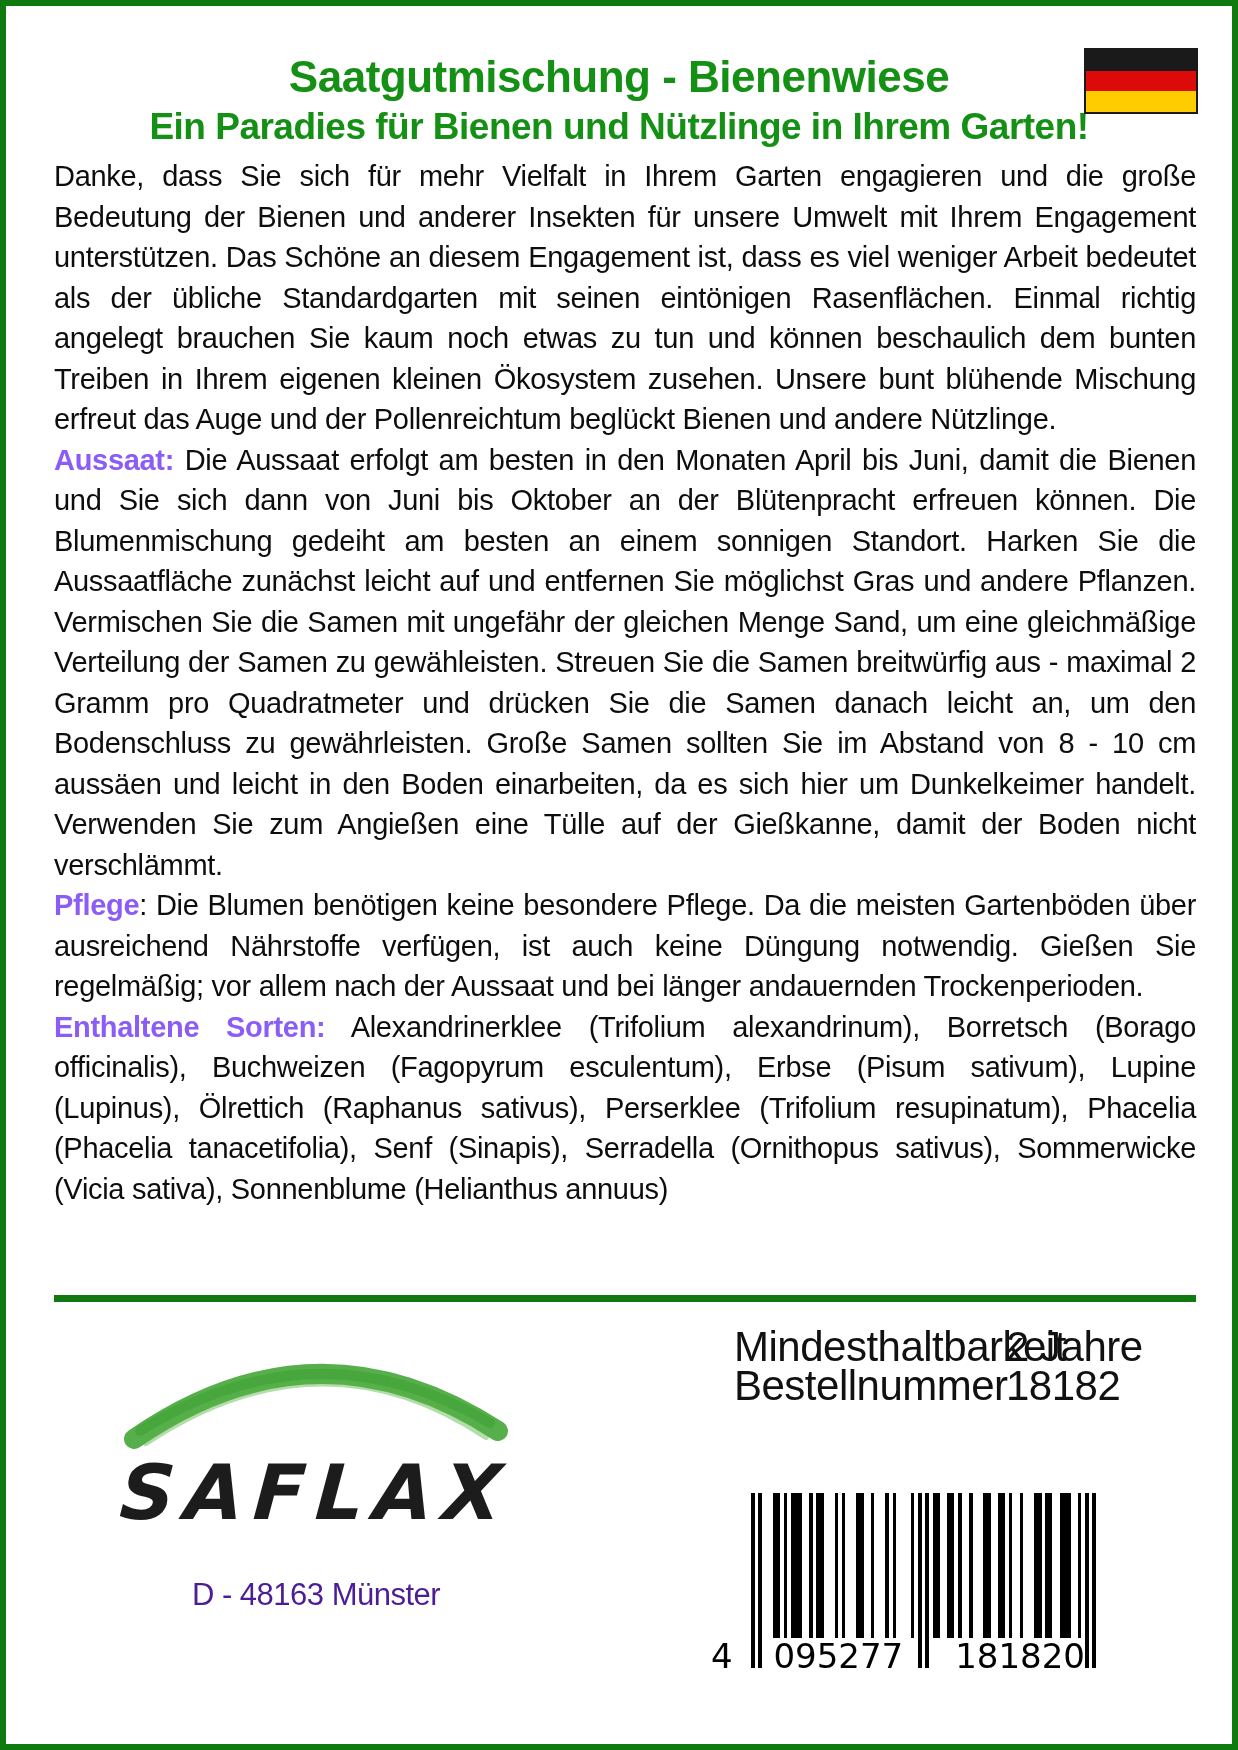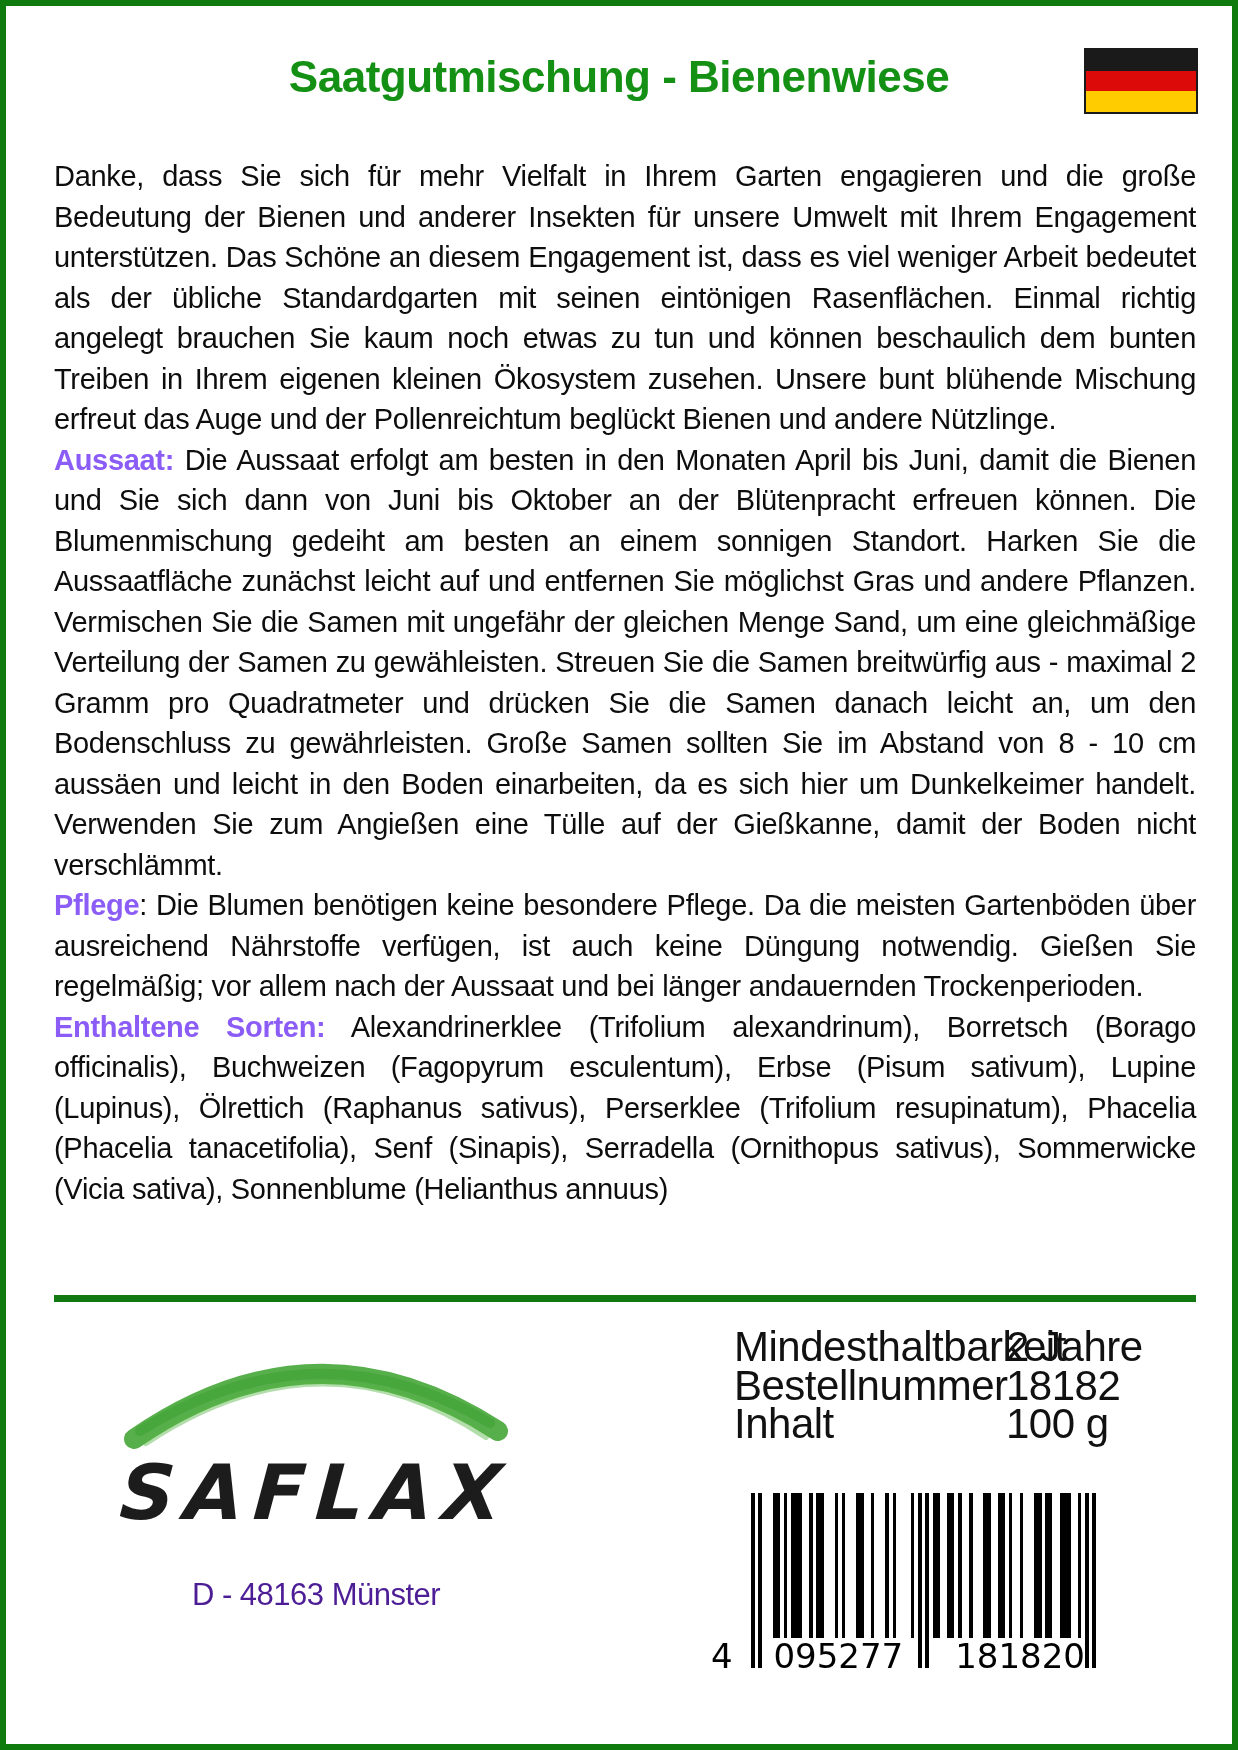--- a/index.html
+++ b/index.html
@@ -64,20 +64,21 @@
   .bc-num-first{left:-40px;}
   .bc-num-left{left:3.2%; width:44.2%; text-align:center;}
   .bc-num-right{left:52.6%; width:44.2%; text-align:right;}
 </style>
 </head>
 <body>
 
 <div class="page">
 
   <div class="title">Saatgutmischung - Bienenwiese</div>
+  <div class="subtitle">Ein Paradies für Bienen und Nützlinge in Ihrem Garten!</div>
 
   <div class="flag">
     <div style="background:#1a1a1a;"></div>
     <div style="background:#dd0a0a;"></div>
     <div style="background:#ffcc00;"></div>
   </div>
 
   <div class="body-text">
     <p><span>Danke, dass Sie sich für mehr Vielfalt in Ihrem Garten engagieren und die große Bedeutung der Bienen und anderer Insekten für unsere Umwelt mit Ihrem Engagement unterstützen. Das Schöne an diesem Engagement ist, dass es viel weniger Arbeit bedeutet als der übliche Standardgarten mit seinen eintönigen Rasenflächen. Einmal richtig angelegt brauchen Sie kaum noch etwas zu tun und können beschaulich dem bunten Treiben in Ihrem eigenen kleinen Ökosystem zusehen. Unsere bunt blühende Mischung erfreut das Auge und der Pollenreichtum beglückt Bienen und andere Nützlinge.</span></p>
     <p><span class="lead">Aussaat:</span><span class="lead-suffix"></span><span> Die Aussaat erfolgt am besten in den Monaten April bis Juni, damit die Bienen und Sie sich dann von Juni bis Oktober an der Blütenpracht erfreuen können. Die Blumenmischung gedeiht am besten an einem sonnigen Standort. Harken Sie die Aussaatfläche zunächst leicht auf und entfernen Sie möglichst Gras und andere Pflanzen. Vermischen Sie die Samen mit ungefähr der gleichen Menge Sand, um eine gleichmäßige Verteilung der Samen zu gewähleisten. Streuen Sie die Samen breitwürfig aus - maximal 2 Gramm pro Quadratmeter und drücken Sie die Samen danach leicht an, um den Bodenschluss zu gewährleisten. Große Samen sollten Sie im Abstand von 8 - 10 cm aussäen und leicht in den Boden einarbeiten, da es sich hier um Dunkelkeimer handelt. Verwenden Sie zum Angießen eine Tülle auf der Gießkanne, damit der Boden nicht verschlämmt.</span></p>
@@ -98,24 +99,20 @@
   </div>
 
   <div class="info-table">
     <div class="info-row">
       <div class="info-label">Mindesthaltbarkeit</div>
       <div class="info-value">2 Jahre</div>
     </div>
     <div class="info-row">
       <div class="info-label">Bestellnummer</div>
       <div class="info-value">18182</div>
-    </div>
-    <div class="info-row">
-      <div class="info-label">Inhalt</div>
-      <div class="info-value">100 g</div>
     </div>
   </div>
 
   <div class="barcode">
     <div class="bars" id="barcode-bars">
         <div class="bar" style="left: 0%; width: 1.05263%; height: 100%;"></div>
         <div class="bar" style="left: 2.10526%; width: 1.05263%; height: 100%;"></div>
         <div class="bar" style="left: 6.31579%; width: 2.10526%; height: 84%;"></div>
         <div class="bar" style="left: 9.47368%; width: 1.05263%; height: 84%;"></div>
         <div class="bar" style="left: 11.5789%; width: 3.15789%; height: 84%;"></div>

